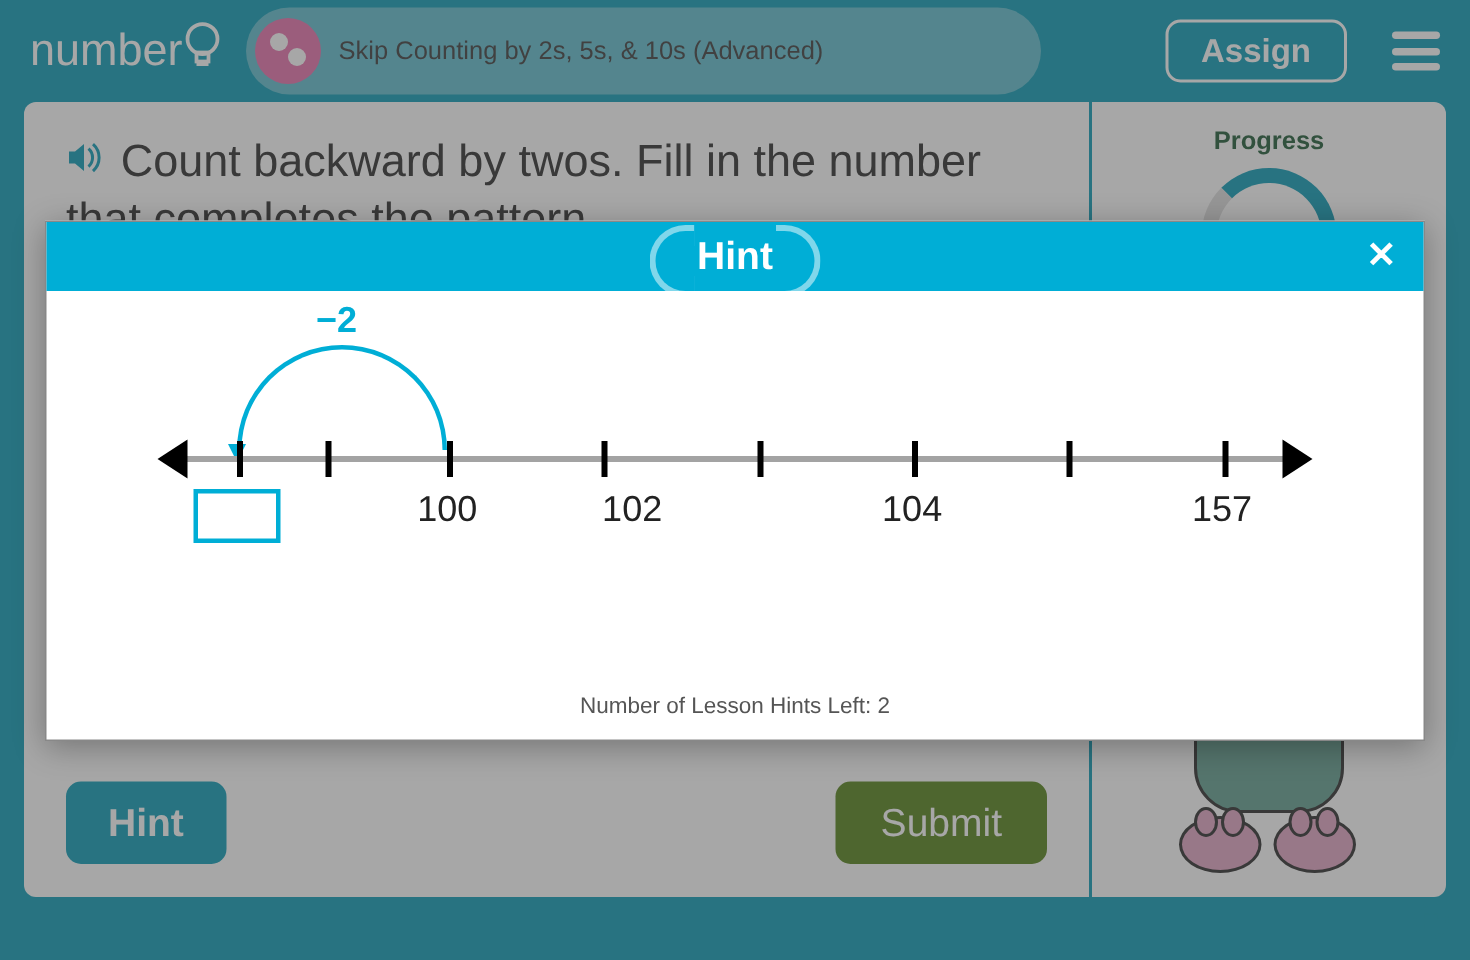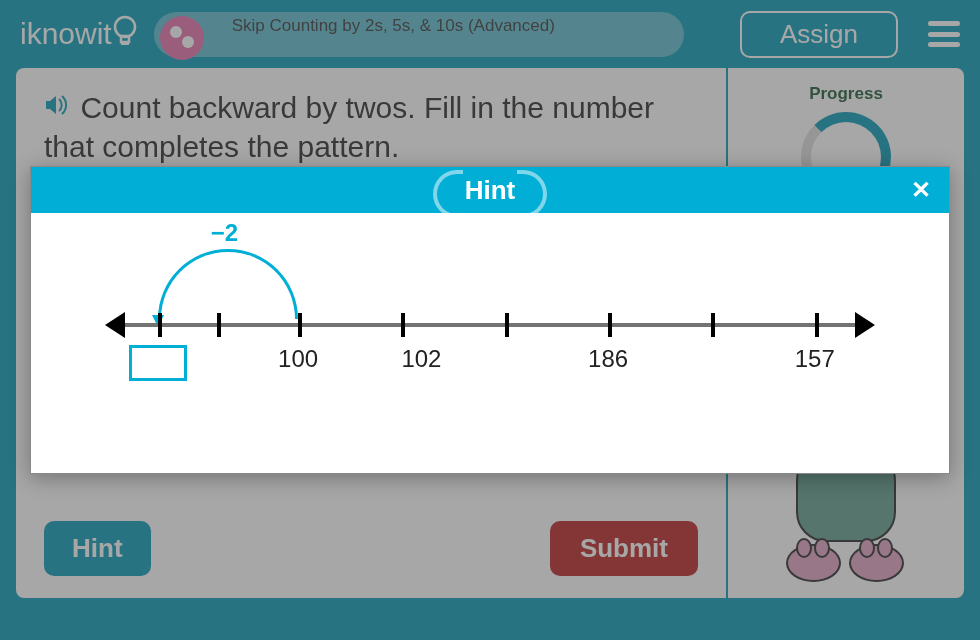--- a/index.html
+++ b/index.html
@@ -1,34 +1,34 @@
 <!DOCTYPE html>
 <html><head>
 <meta charset="utf-8">
 <style>
 *{margin:0;padding:0;box-sizing:border-box;font-family:Arial,Helvetica,sans-serif}
 body{width:980px;height:640px;overflow:hidden;background:#555;position:relative}
 .app{width:980px;height:640px;background:#0097b2;position:relative}
 .header{height:68px;display:flex;align-items:center;padding:0 20px;gap:14px}
 .logo{color:#fff;font-size:30px;font-weight:400;display:flex;align-items:center;font-family:Georgia,serif}
 .logo-bulb{display:inline-block;margin-left:-2px}
-.lesson-pill{background:rgba(255,255,255,0.35);border-radius:34px;height:45px;display:flex;align-items:flex-start;padding:4px 30px 4px 6px;gap:28px;flex:1;max-width:530px}
+.lesson-pill{background:rgba(255,255,255,0.35);border-radius:34px;height:58px;display:flex;align-items:center;padding:4px 30px 4px 6px;gap:12px;flex:1;max-width:530px}
 .pill-circle{width:44px;height:44px;border-radius:50%;background:#e76aa8;display:flex;align-items:center;justify-content:center;position:relative}
 .pill-circle::before{content:"";width:12px;height:12px;border-radius:50%;background:#fff;position:absolute;top:10px;left:10px}
 .pill-circle::after{content:"";width:12px;height:12px;border-radius:50%;background:#fff;position:absolute;top:20px;left:22px}
 .lesson-title{color:#333;font-size:17px}
-.assign-btn{border:2.5px solid #fff;color:#fff;background:transparent;border-radius:10px;padding:6px 38px;font-size:26px;font-weight:400;cursor:pointer;margin-left:auto}
+.assign-btn{border:2.5px solid #fff;color:#fff;background:transparent;border-radius:10px;padding:6px 22px;font-size:22px;font-weight:700;cursor:pointer;margin-left:auto}
 .menu-icon{width:32px;height:26px;display:flex;flex-direction:column;justify-content:space-between;cursor:pointer;margin-left:16px}
 .menu-icon span{height:5px;background:#fff;border-radius:3px}
 .main{margin:0 16px;display:flex;gap:0;height:530px}
 .question-panel{flex:1;background:#fff;border-radius:8px 0 0 8px;padding:20px 28px;position:relative}
 .speaker{display:inline-block;color:#0097b2;margin-right:6px;vertical-align:top;margin-top:6px}
 .question-text{font-size:30px;color:#222;line-height:1.3;display:inline}
 .hint-btn{position:absolute;bottom:22px;left:28px;background:#0097b2;color:#fff;border:none;border-radius:10px;padding:12px 28px;font-size:26px;font-weight:700;cursor:pointer}
-.submit-btn{position:absolute;bottom:22px;right:28px;background:#b91c1c;color:#fff;border:none;border-radius:10px;padding:12px 30px;font-size:26px;font-weight:700;cursor:pointer}
+.submit-btn{position:absolute;bottom:22px;right:28px;background:#4d7c0f;color:#fff;border:none;border-radius:10px;padding:12px 30px;font-size:26px;font-weight:400;cursor:pointer}
 .side-panel{width:238px;background:#fff;border-left:2px solid #0097b2;border-radius:0 8px 8px 0;padding:16px;display:flex;flex-direction:column;align-items:center}
 .progress-label{color:#14532d;font-weight:700;font-size:17px;margin-bottom:8px}
 .progress-ring{width:90px;height:90px;border-radius:50%;border:10px solid #ddd;border-top-color:#0097b2;border-right-color:#0097b2;position:relative}
 .character{margin-top:auto;width:140px;height:180px;position:relative}
 .char-body{width:100px;height:110px;background:#5a9a8a;border-radius:50px 50px 30px 30px;position:absolute;bottom:40px;left:20px;border:2px solid #222}
 .char-feet{position:absolute;bottom:0;left:10px;display:flex;gap:8px}
 .foot{width:55px;height:38px;background:#e0a0c0;border-radius:50%;border:2px solid #222;position:relative}
 .foot::before,.foot::after{content:"";position:absolute;width:12px;height:16px;background:#e0a0c0;border:2px solid #222;border-radius:50%;top:-8px}
 .foot::before{left:8px}
 .foot::after{left:26px}
@@ -36,39 +36,39 @@
 .overlay{position:absolute;inset:0;background:rgba(80,80,80,0.5);display:flex;align-items:center;justify-content:center}
 .modal{width:920px;background:#fff;border:1px solid #888;box-shadow:0 4px 20px rgba(0,0,0,0.3)}
 .modal-header{background:#00aed6;height:46px;display:flex;align-items:center;justify-content:center;position:relative}
 .modal-title{color:#fff;font-size:26px;font-weight:700;position:relative;padding:0 18px}
 .modal-title::before,.modal-title::after{content:"";position:absolute;width:26px;height:40px;border:4px solid rgba(255,255,255,0.5);border-radius:26px;top:-5px}
 .modal-title::before{left:-14px;border-right:none;border-top-right-radius:0;border-bottom-right-radius:0}
 .modal-title::after{right:-14px;border-left:none;border-top-left-radius:0;border-bottom-left-radius:0}
 .modal-close{position:absolute;right:18px;color:#fff;font-size:24px;font-weight:700;cursor:pointer}
 .modal-body{padding:40px 50px 20px;min-height:260px;position:relative}
 .number-line{position:relative;margin:70px 40px 40px}
-.nl-line{height:4px;background:#737373;position:relative}
+.nl-line{height:4px;background:#a3a3a3;position:relative}
 .nl-arrow-l,.nl-arrow-r{position:absolute;top:-11px;width:0;height:0;border-top:13px solid transparent;border-bottom:13px solid transparent}
 .nl-arrow-l{left:-16px;border-right:20px solid #000}
 .nl-arrow-r{right:-16px;border-left:20px solid #000}
 .nl-tick{position:absolute;width:4px;height:24px;background:#000;top:-10px}
 .nl-label{position:absolute;top:22px;font-size:24px;color:#222;transform:translateX(-50%)}
 .nl-box{position:absolute;width:58px;height:36px;border:3px solid #00aed6;top:22px;transform:translateX(-50%)}
 .nl-arc{position:absolute;width:140px;height:70px;border:3px solid #00aed6;border-bottom:none;border-radius:70px 70px 0 0;top:-74px}
 .nl-arc-label{position:absolute;color:#00aed6;font-size:24px;font-weight:700;top:-104px;transform:translateX(-50%)}
 .nl-arc-arrow{position:absolute;width:0;height:0;border-left:6px solid transparent;border-right:6px solid transparent;border-top:12px solid #00aed6}
 .hints-left{text-align:center;color:#555;font-size:15px;padding:8px 0 14px}
 </style>
 </head>
 <body>
 
 <div class="app">
   <div class="header">
     <div class="logo">
-      <span>iknowit</span>
+      <span>number</span>
       <span class="logo-bulb">
         <svg width="30" height="34" viewBox="0 0 30 34">
             <circle cx="15" cy="13" r="10" fill="none" stroke="#fff" stroke-width="2.5"></circle>
             <rect x="11" y="22" width="8" height="6" fill="none" stroke="#fff" stroke-width="2.5"></rect>
             <line x1="11" y1="30" x2="19" y2="30" stroke="#fff" stroke-width="2"></line>
           </svg>
       </span>
     </div>
     <div class="lesson-pill">
       <div class="pill-circle"></div>
@@ -125,23 +125,24 @@
             <div id="ticks">
                 <div class="nl-tick" style="left: 5%;"></div>
                 <div class="nl-box" style="left: 5%;"></div>
                 <div class="nl-tick" style="left: 13%;"></div>
                 <div class="nl-tick" style="left: 24%;"></div>
                 <div class="nl-label" style="left: 24%;">100</div>
                 <div class="nl-tick" style="left: 38%;"></div>
                 <div class="nl-label" style="left: 38%; margin-left: 20px;">102</div>
                 <div class="nl-tick" style="left: 52%;"></div>
                 <div class="nl-tick" style="left: 66%;"></div>
-                <div class="nl-label" style="left: 66%;">186</div>
+                <div class="nl-label" style="left: 66%;">104</div>
                 <div class="nl-tick" style="left: 80%;"></div>
                 <div class="nl-tick" style="left: 94%;"></div>
                 <div class="nl-label" style="left: 94%;">157</div>
               </div>
           </div>
         </div>
       </div>
+      <div class="hints-left">Number of Lesson Hints Left: 2</div>
     </div>
   </div>
 </div>
 
 </body></html>

